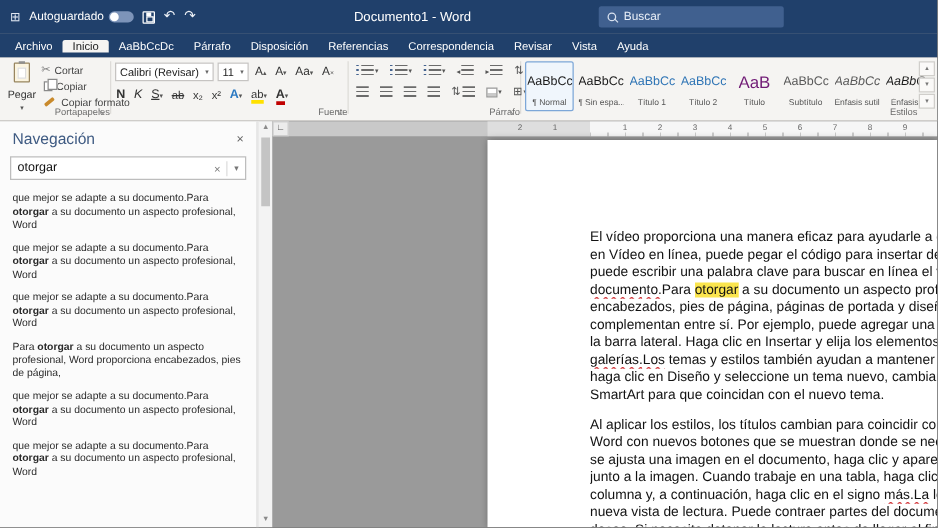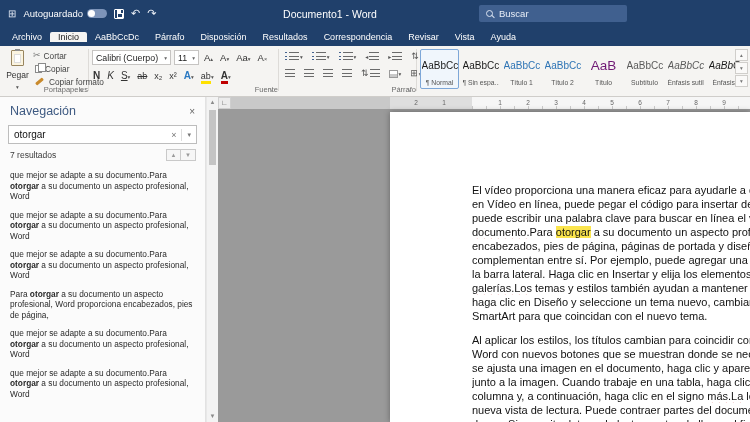--- a/index.html
+++ b/index.html
@@ -177,21 +177,21 @@
       <span>Buscar</span>
     </div>
   </div>
 
   <div class="tabrow">
       <div class="rtab">Archivo</div>
       <div class="rtab active">Inicio</div>
       <div class="rtab">AaBbCcDc</div>
       <div class="rtab">Párrafo</div>
       <div class="rtab">Disposición</div>
-      <div class="rtab">Resultados</div>
+      <div class="rtab">Referencias</div>
       <div class="rtab">Correspondencia</div>
       <div class="rtab">Revisar</div>
       <div class="rtab">Vista</div>
       <div class="rtab">Ayuda</div>
     </div>
 
   <div class="ribbon">
     <div class="sep sep1"></div>
     <div class="sep sep2"></div>
     <div class="sep sep3"></div>
@@ -212,21 +212,21 @@
       </div>
       <div class="cl-btn">
         <span class="brush-ic"></span>
         <span>Copiar formato</span>
       </div>
     </div>
     <div class="glabel gl-clip">Portapapeles</div>
     <div class="launcher lau-clip">↘</div>
 
     <div class="combo combo-name">
-      <span>Calibri (Cuerpo)</span>
+      <span>Calibri (Revisar)</span>
         <span class="cc">▾</span>
     </div>
     <div class="combo combo-size">
       <span>11</span>
         <span class="cc">▾</span>
     </div>
     <div class="font-row1-icons">
       <span><span>A</span><span class="tiny-caret">▴</span></span>
       <span><span>A</span><span class="tiny-caret">▾</span></span>
       <span><span>Aa</span><span class="tiny-caret">▾</span></span>
@@ -323,39 +323,33 @@
         <div class="style-tile">
           <div class="sample s-em2">AaBbCcDt</div>
           <div class="slabel">Énfasis...</div>
         </div>
       </div>
     <div class="gal-arrows">
       <div>▴</div>
       <div>▾</div>
       <div>▾</div>
     </div>
+    <div class="glabel gl-sty">Estilos</div>
   </div>
 
   <div class="navpane">
     <div class="np-head">
       <span class="np-title">Navegación</span>
       <span class="np-close">×</span>
     </div>
     <div class="np-search">
       <span class="val">otorgar</span>
       <span class="ic">×</span>
       <span class="div"></span>
       <span class="ic" style="font-size:7px">▾</span>
-    </div>
-    <div class="np-count-row">
-      <span class="np-count">7 resultados</span>
-      <span class="np-arrows">
-        <div>▲</div>
-        <div>▼</div>
-      </span>
     </div>
     <div class="np-results">
         <div class="result-item">que mejor se adapte a su documento.Para <b>otorgar</b> a su documento un aspecto profesional, Word</div>
         <div class="result-item">que mejor se adapte a su documento.Para <b>otorgar</b> a su documento un aspecto profesional, Word</div>
         <div class="result-item">que mejor se adapte a su documento.Para <b>otorgar</b> a su documento un aspecto profesional, Word</div>
         <div class="result-item">Para <b>otorgar</b> a su documento un aspecto profesional, Word proporciona encabezados, pies de página,</div>
         <div class="result-item">que mejor se adapte a su documento.Para <b>otorgar</b> a su documento un aspecto profesional, Word</div>
         <div class="result-item">que mejor se adapte a su documento.Para <b>otorgar</b> a su documento un aspecto profesional, Word</div>
       </div>
   </div>

